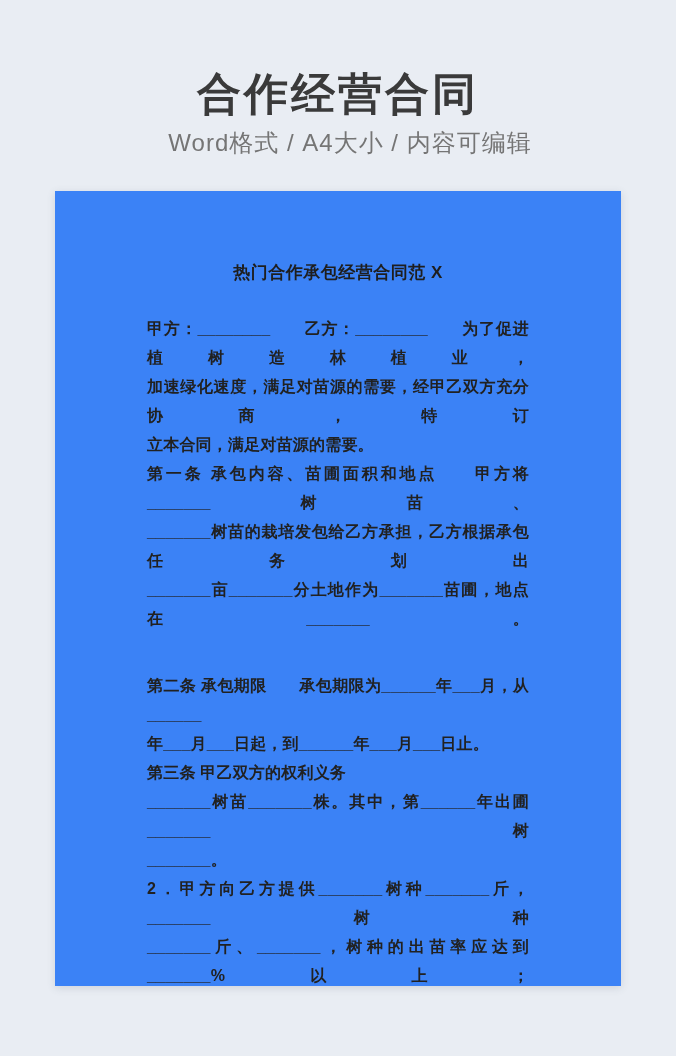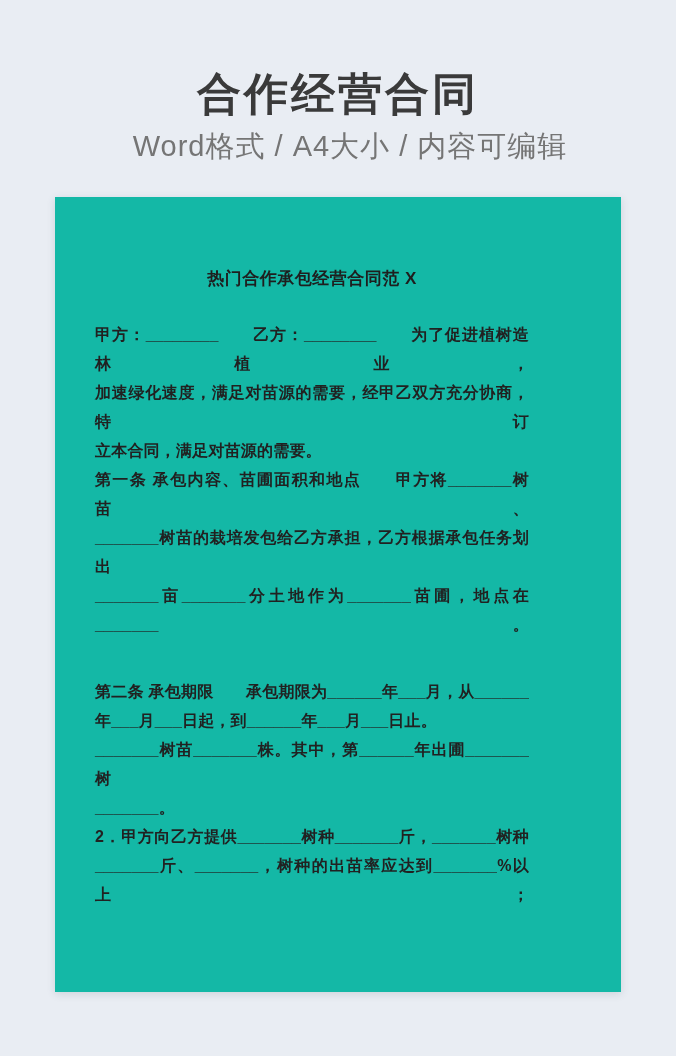--- a/index.html
+++ b/index.html
@@ -17,37 +17,37 @@
   .hero-title {
     margin: 4px;
     font-size: 44px;
     line-height: 1.0;
     font-weight: 800;
     letter-spacing: 3px;
     color: #3a3a3a;
   }
   .hero-subtitle {
     margin: 13px 0 0 8px;
-    font-size: 29px;
+    font-size: 24px;
     line-height: 1.2;
     font-weight: 400;
     letter-spacing: 1px;
     color: #757575;
     padding-left: 16px;
   }
 
   
   .page {
     box-sizing: border-box;
     width: 566px;
     height: 795px;
     margin: 33px auto 0 auto;
-    background: #14b8a6;
+    background: #3b82f6;
     box-shadow: 0 2px 8px rgba(70, 80, 100, 0.16);
-    padding: 70px 92px 0 40px;
+    padding: 70px 92px 0 92px;
   }
   .doc-title {
     margin: 0 0 30px 0;
     text-align: center;
     font-size: 17px;
     font-weight: 700;
     color: #1e1e1e;
     letter-spacing: 0.5px;
   }
   .para { margin: 0; font-weight: bold; }
@@ -85,20 +85,23 @@
         <div class="para">
           <div class="line fill">第一条 承包内容、苗圃面积和地点　　甲方将_______树苗、</div>
           <div class="line fill">_______树苗的栽培发包给乙方承担，乙方根据承包任务划出</div>
           <div class="line fill">_______亩_______分土地作为_______苗圃，地点在_______。</div>
         </div>
         <div class="para gap">
           <div class="line fill">第二条 承包期限　　承包期限为______年___月，从______</div>
           <div class="line">年___月___日起，到______年___月___日止。</div>
         </div>
         <div class="para">
+          <div class="line">第三条 甲乙双方的权利义务</div>
+        </div>
+        <div class="para">
           <div class="line fill">_______树苗_______株。其中，第______年出圃_______树</div>
           <div class="line">_______。</div>
         </div>
         <div class="para">
           <div class="line fill">2．甲方向乙方提供_______树种_______斤，_______树种</div>
           <div class="line fill">_______斤、_______，树种的出苗率应达到_______%以上；</div>
         </div>
       </div>
   </div>
 

